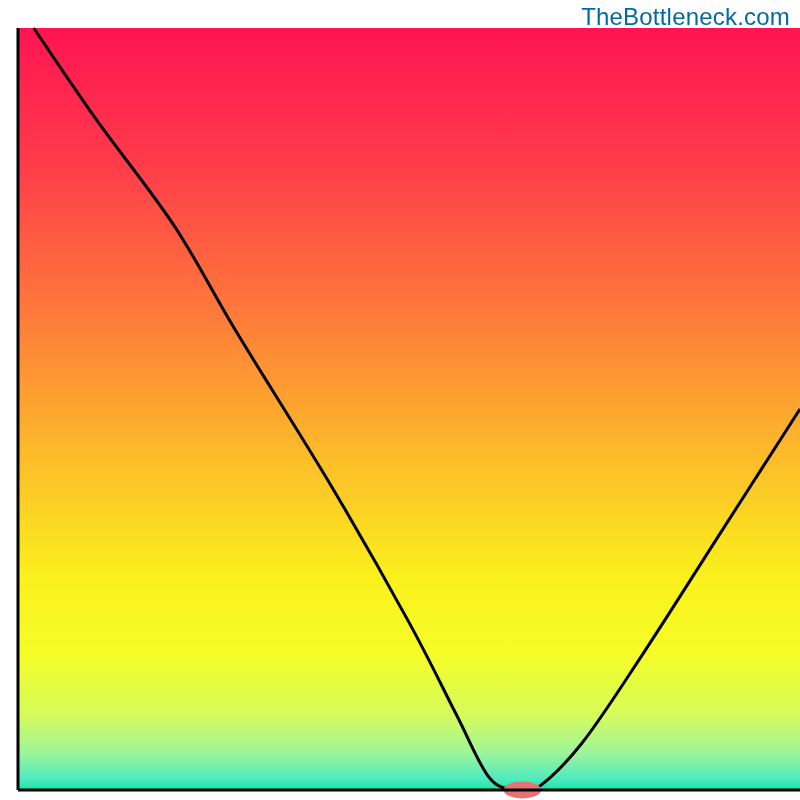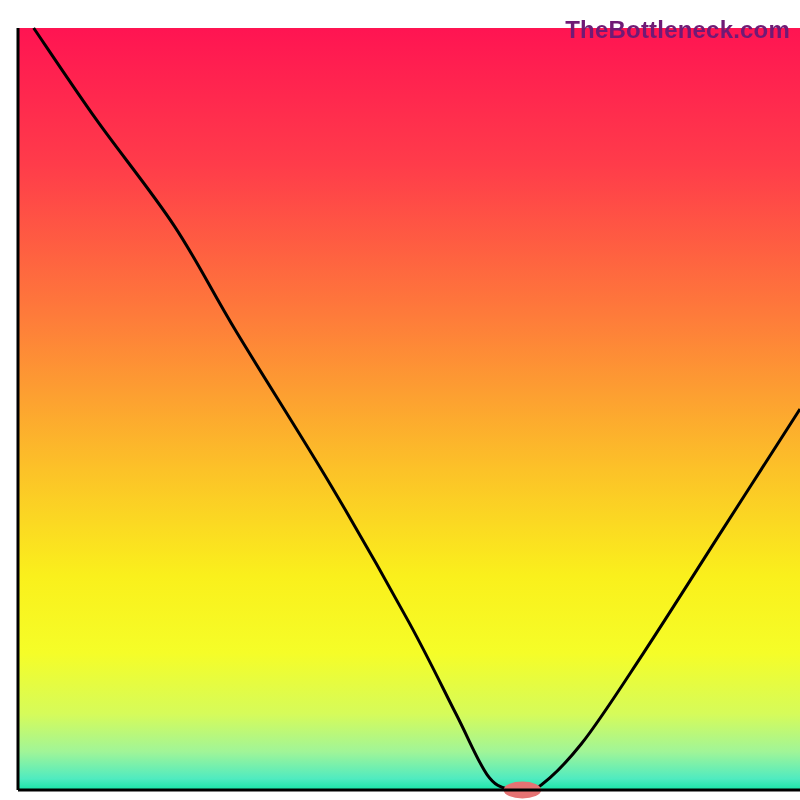--- a/index.html
+++ b/index.html
@@ -11,25 +11,25 @@
     font-family: Arial, Helvetica, sans-serif;
   }
   .chart-container {
     position: relative;
     width: 800px;
     height: 800px;
     background: #ffffff;
   }
   .watermark {
     position: absolute;
-    top: 16px;
+    top: 3px;
     right: 10px;
     font-size: 24px;
-    font-weight: 700;
-    color: #701a75;
+    font-weight: 400;
+    color: #0369a1;
     letter-spacing: 0.2px;
     z-index: 10;
   }
   svg {
     display: block;
   }
 </style>
 </head>
 <body>
 

